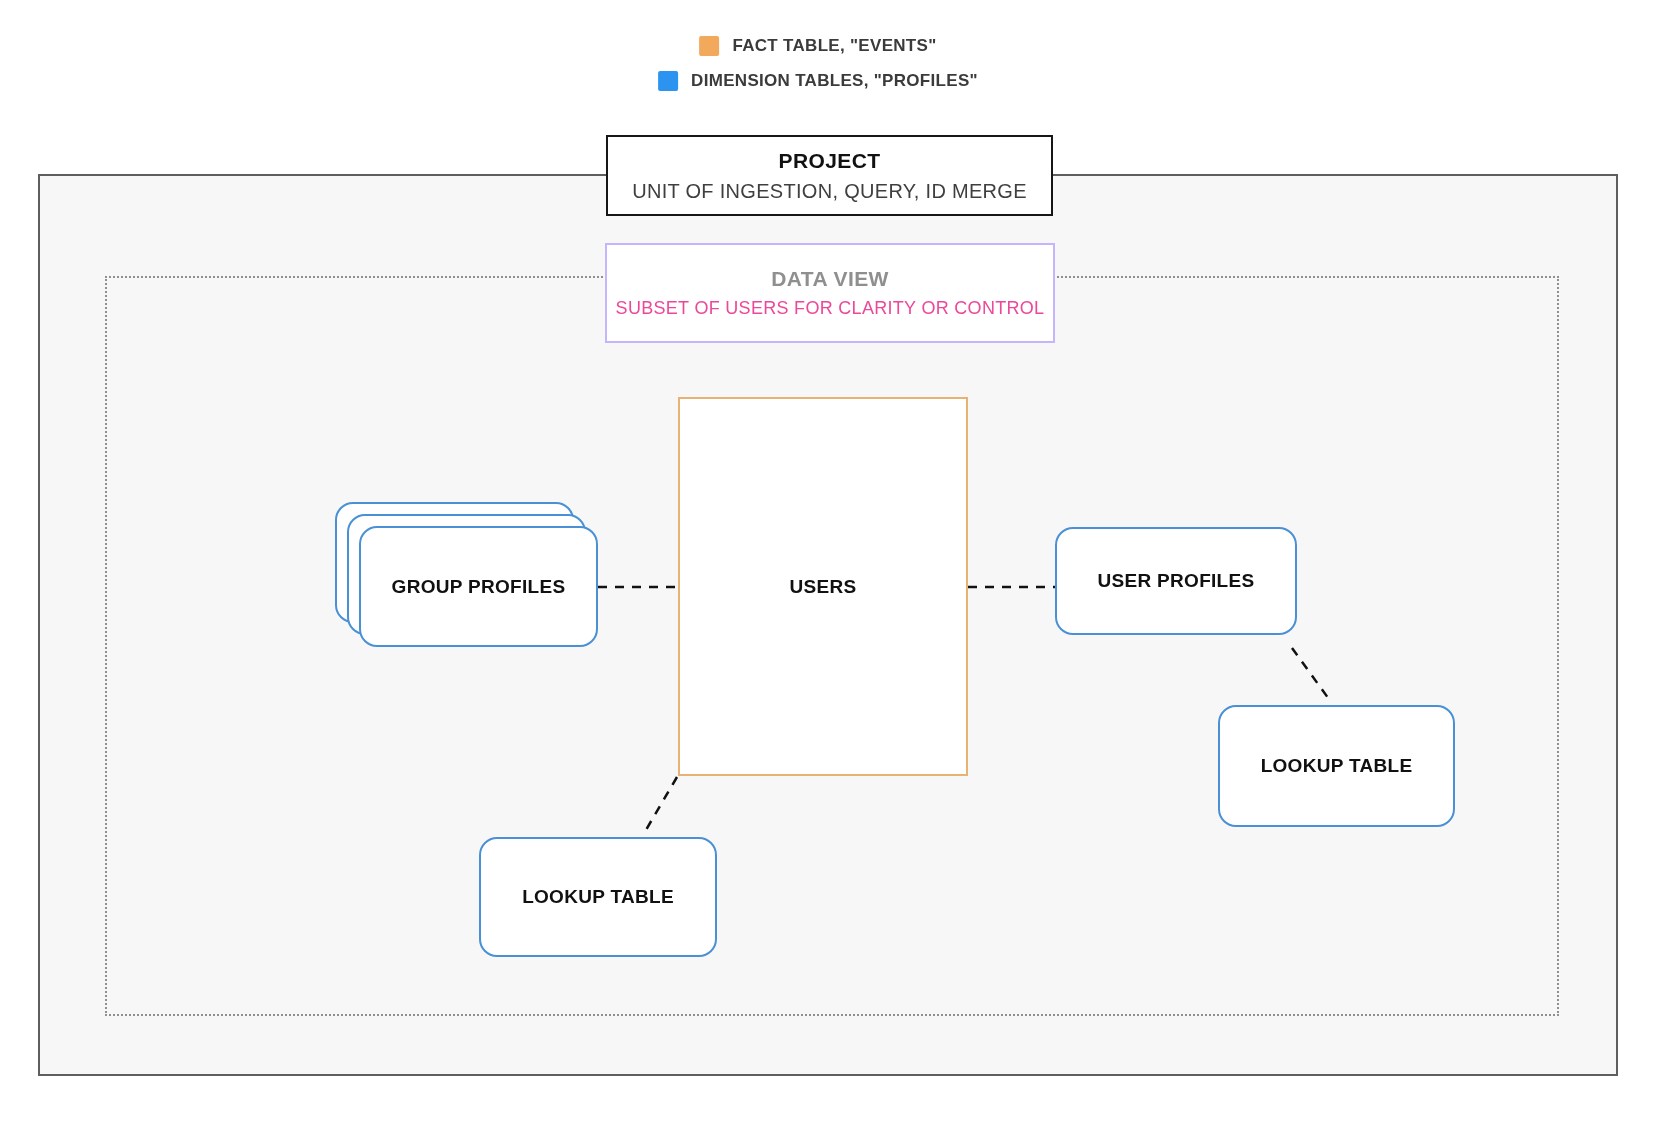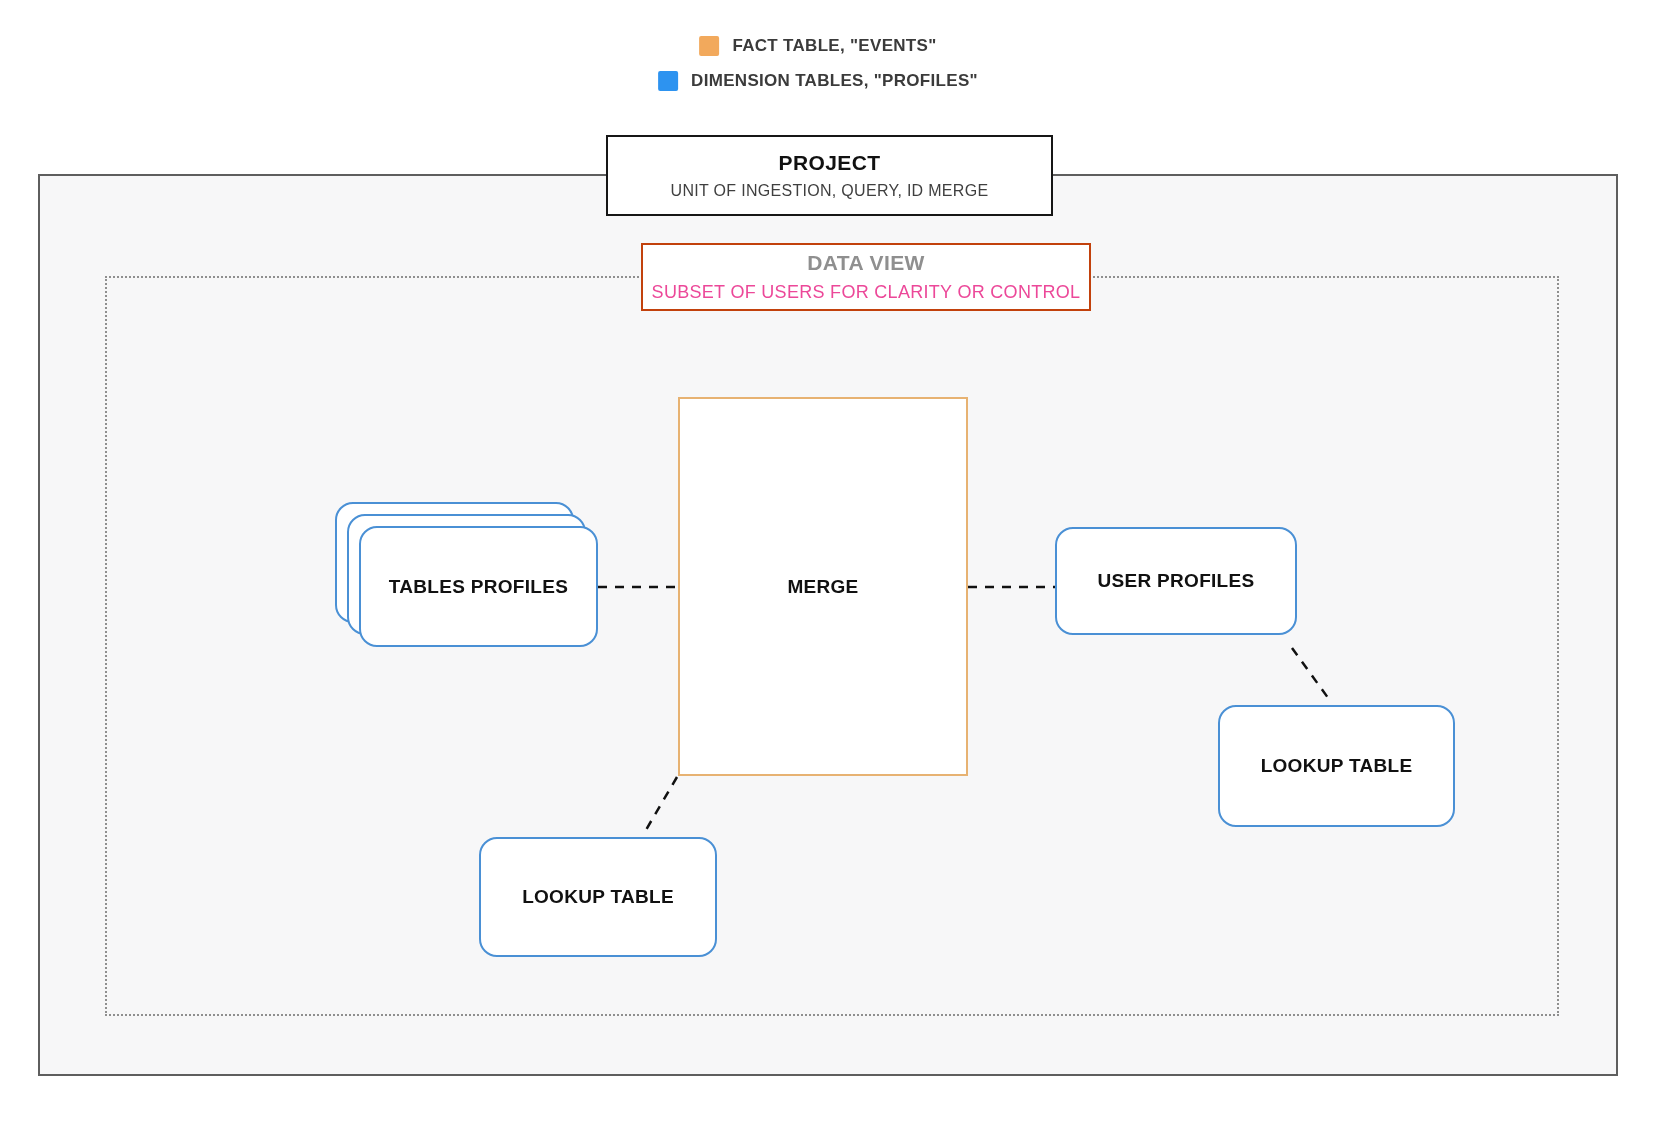--- a/index.html
+++ b/index.html
@@ -57,25 +57,24 @@
     gap: 7px;
     background: #ffffff;
     text-align: center;
     z-index: 3;
   }
   .project-box {
     left: 606px; top: 135px; width: 447px; height: 81px;
     border: 2.5px solid #161616;
   }
   .project-title { font-size: 21px; font-weight: bold; color: #111111; letter-spacing: 0.4px; }
-  .project-subtitle { font-size: 16px; color: #3f3f3f; letter-spacing: 0.3px; }
+  .project-subtitle { font-size: 20px; color: #3f3f3f; letter-spacing: 0.3px; }
   .data-view-box {
-    left: 605px; top: 243px; width: 450px; height: 68px;
-    border: 2px solid #c2410c;
-    margin-left: 36px;
+    left: 605px; top: 243px; width: 450px; height: 100px;
+    border: 2px solid #c4b5fd;
   }
   .data-view-title { font-size: 21px; font-weight: bold; color: #8f8f8f; letter-spacing: 0.4px; }
   .data-view-subtitle { font-size: 18px; color: #ec4899; letter-spacing: 0.3px; }
 
   
   .connectors { position: absolute; left: 0; top: 0; width: 1664px; height: 1128px; z-index: 3; pointer-events: none; }
 
   
   .node-label { font-size: 19px; font-weight: bold; color: #111111; letter-spacing: 0.3px; white-space: nowrap; }
   .events-box {
@@ -130,27 +129,27 @@
   </div>
 
   <svg class="connectors" viewBox="0 0 1664 1128" xmlns="http://www.w3.org/2000/svg">
     <line x1="598" y1="587" x2="678" y2="587" stroke="#111111" stroke-width="2.5" stroke-dasharray="9 8"></line>
     <line x1="968" y1="587" x2="1055" y2="587" stroke="#111111" stroke-width="2.5" stroke-dasharray="9 8"></line>
     <line x1="1292" y1="648" x2="1331" y2="702" stroke="#111111" stroke-width="2.5" stroke-dasharray="9 8"></line>
     <line x1="677" y1="777" x2="643" y2="835" stroke="#111111" stroke-width="2.5" stroke-dasharray="9 8"></line>
   </svg>
 
   <div class="abs events-box" style="border-color: rgb(231, 178, 114);">
-    <span class="node-label">MERGE</span>
+    <span class="node-label">USERS</span>
   </div>
 
   <div class="abs card stack-back" style="border-color: rgb(74, 144, 213);"></div>
   <div class="abs card stack-mid" style="border-color: rgb(74, 144, 213);"></div>
   <div class="abs card stack-front" style="border-color: rgb(74, 144, 213);">
-    <span class="node-label">TABLES PROFILES</span>
+    <span class="node-label">GROUP PROFILES</span>
   </div>
 
   <div class="abs card user-profiles" style="border-color: rgb(74, 144, 213);">
     <span class="node-label">USER PROFILES</span>
   </div>
 
   <div class="abs card lookup-right" style="border-color: rgb(74, 144, 213);">
     <span class="node-label">LOOKUP TABLE</span>
   </div>
 

